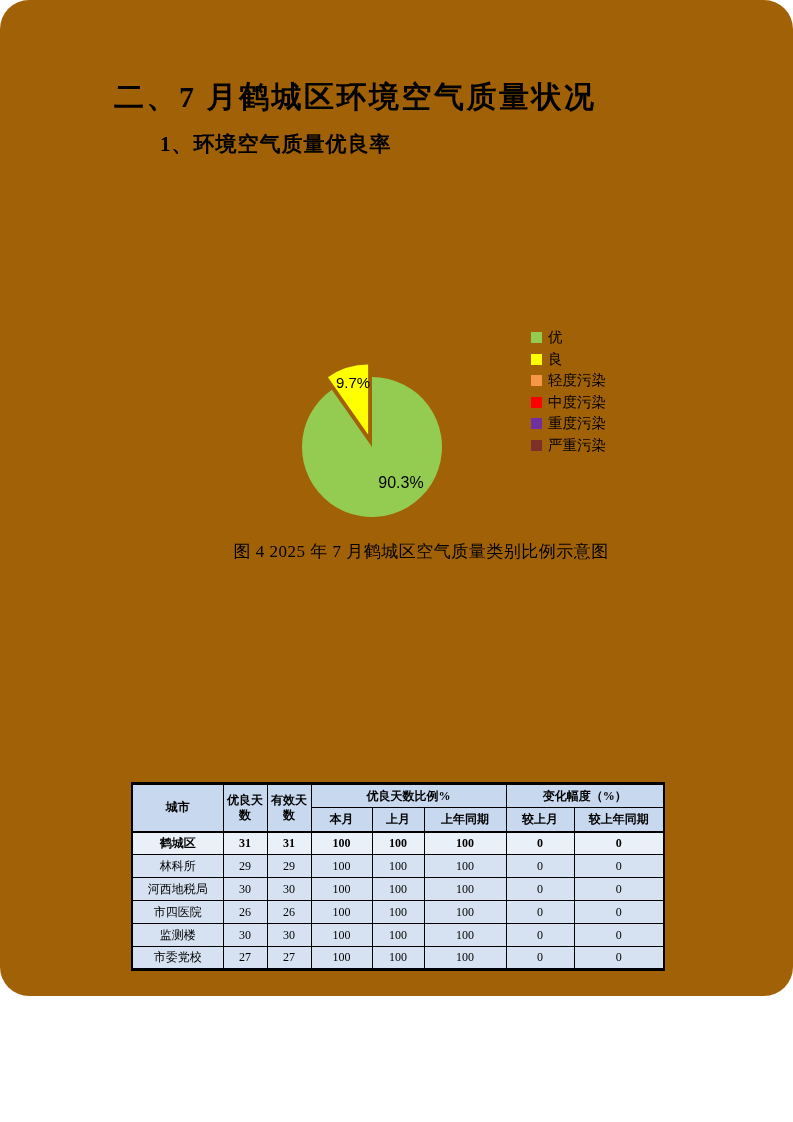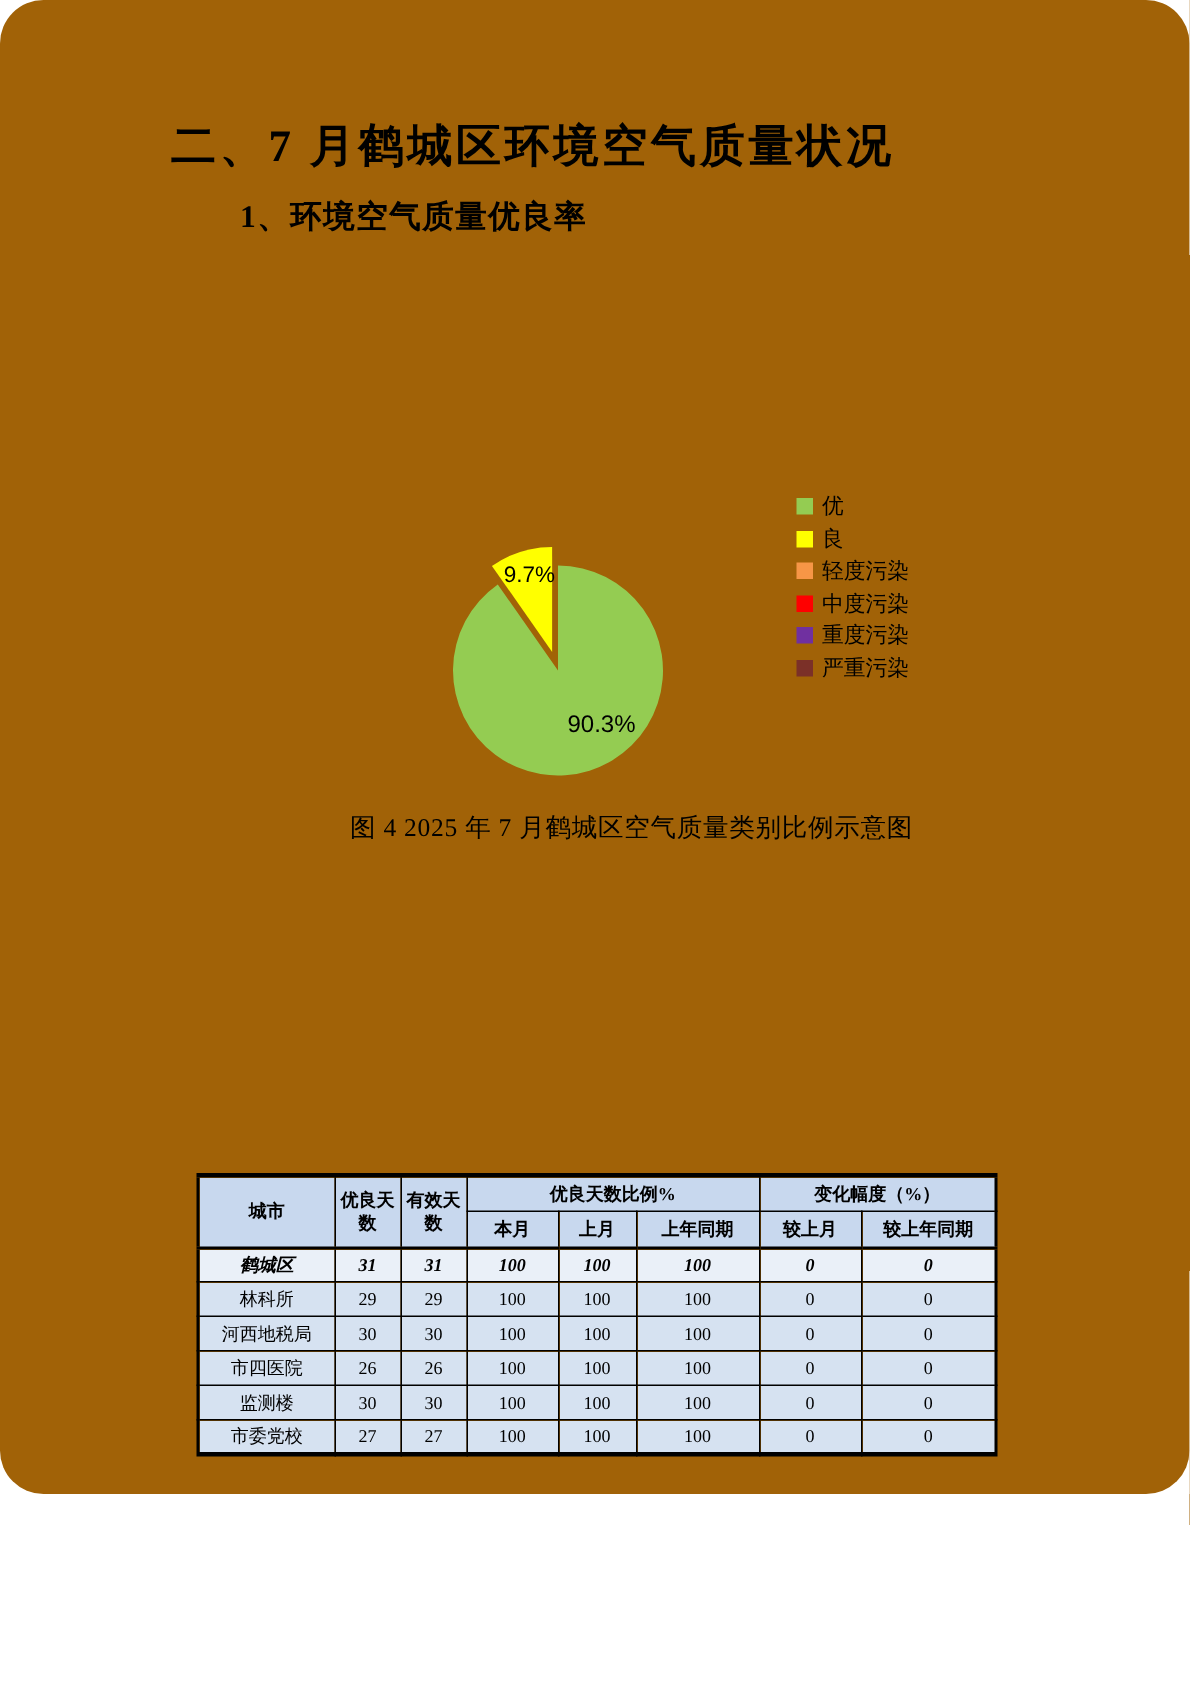--- a/index.html
+++ b/index.html
@@ -106,21 +106,21 @@
     margin-top: 40px;
   }
   table.aq th, table.aq td {
     border: 1px solid #000;
     padding: 0 2px;
     overflow: hidden;
   }
   table.aq thead th { height: 24px; font-weight: bold; background: #C8D8EE; line-height: 1.25; }
   table.aq thead th.hb { border-bottom: 2px solid #000; }
   table.aq tbody td { height: 23px; background: #D6E2F1; }
-  table.aq tbody tr.total-row td { background: #EAF0F8; font-weight: bold; font-style: italic; }
+  table.aq tbody tr.total-row td { background: #EAF0F8; font-weight: bold; }
 
   .page-number {
     position: absolute;
     left: 0; top: 1045px;
     width: 100%;
     text-align: right;
     font-size: 15px;
   }
 </style>
 </head>

